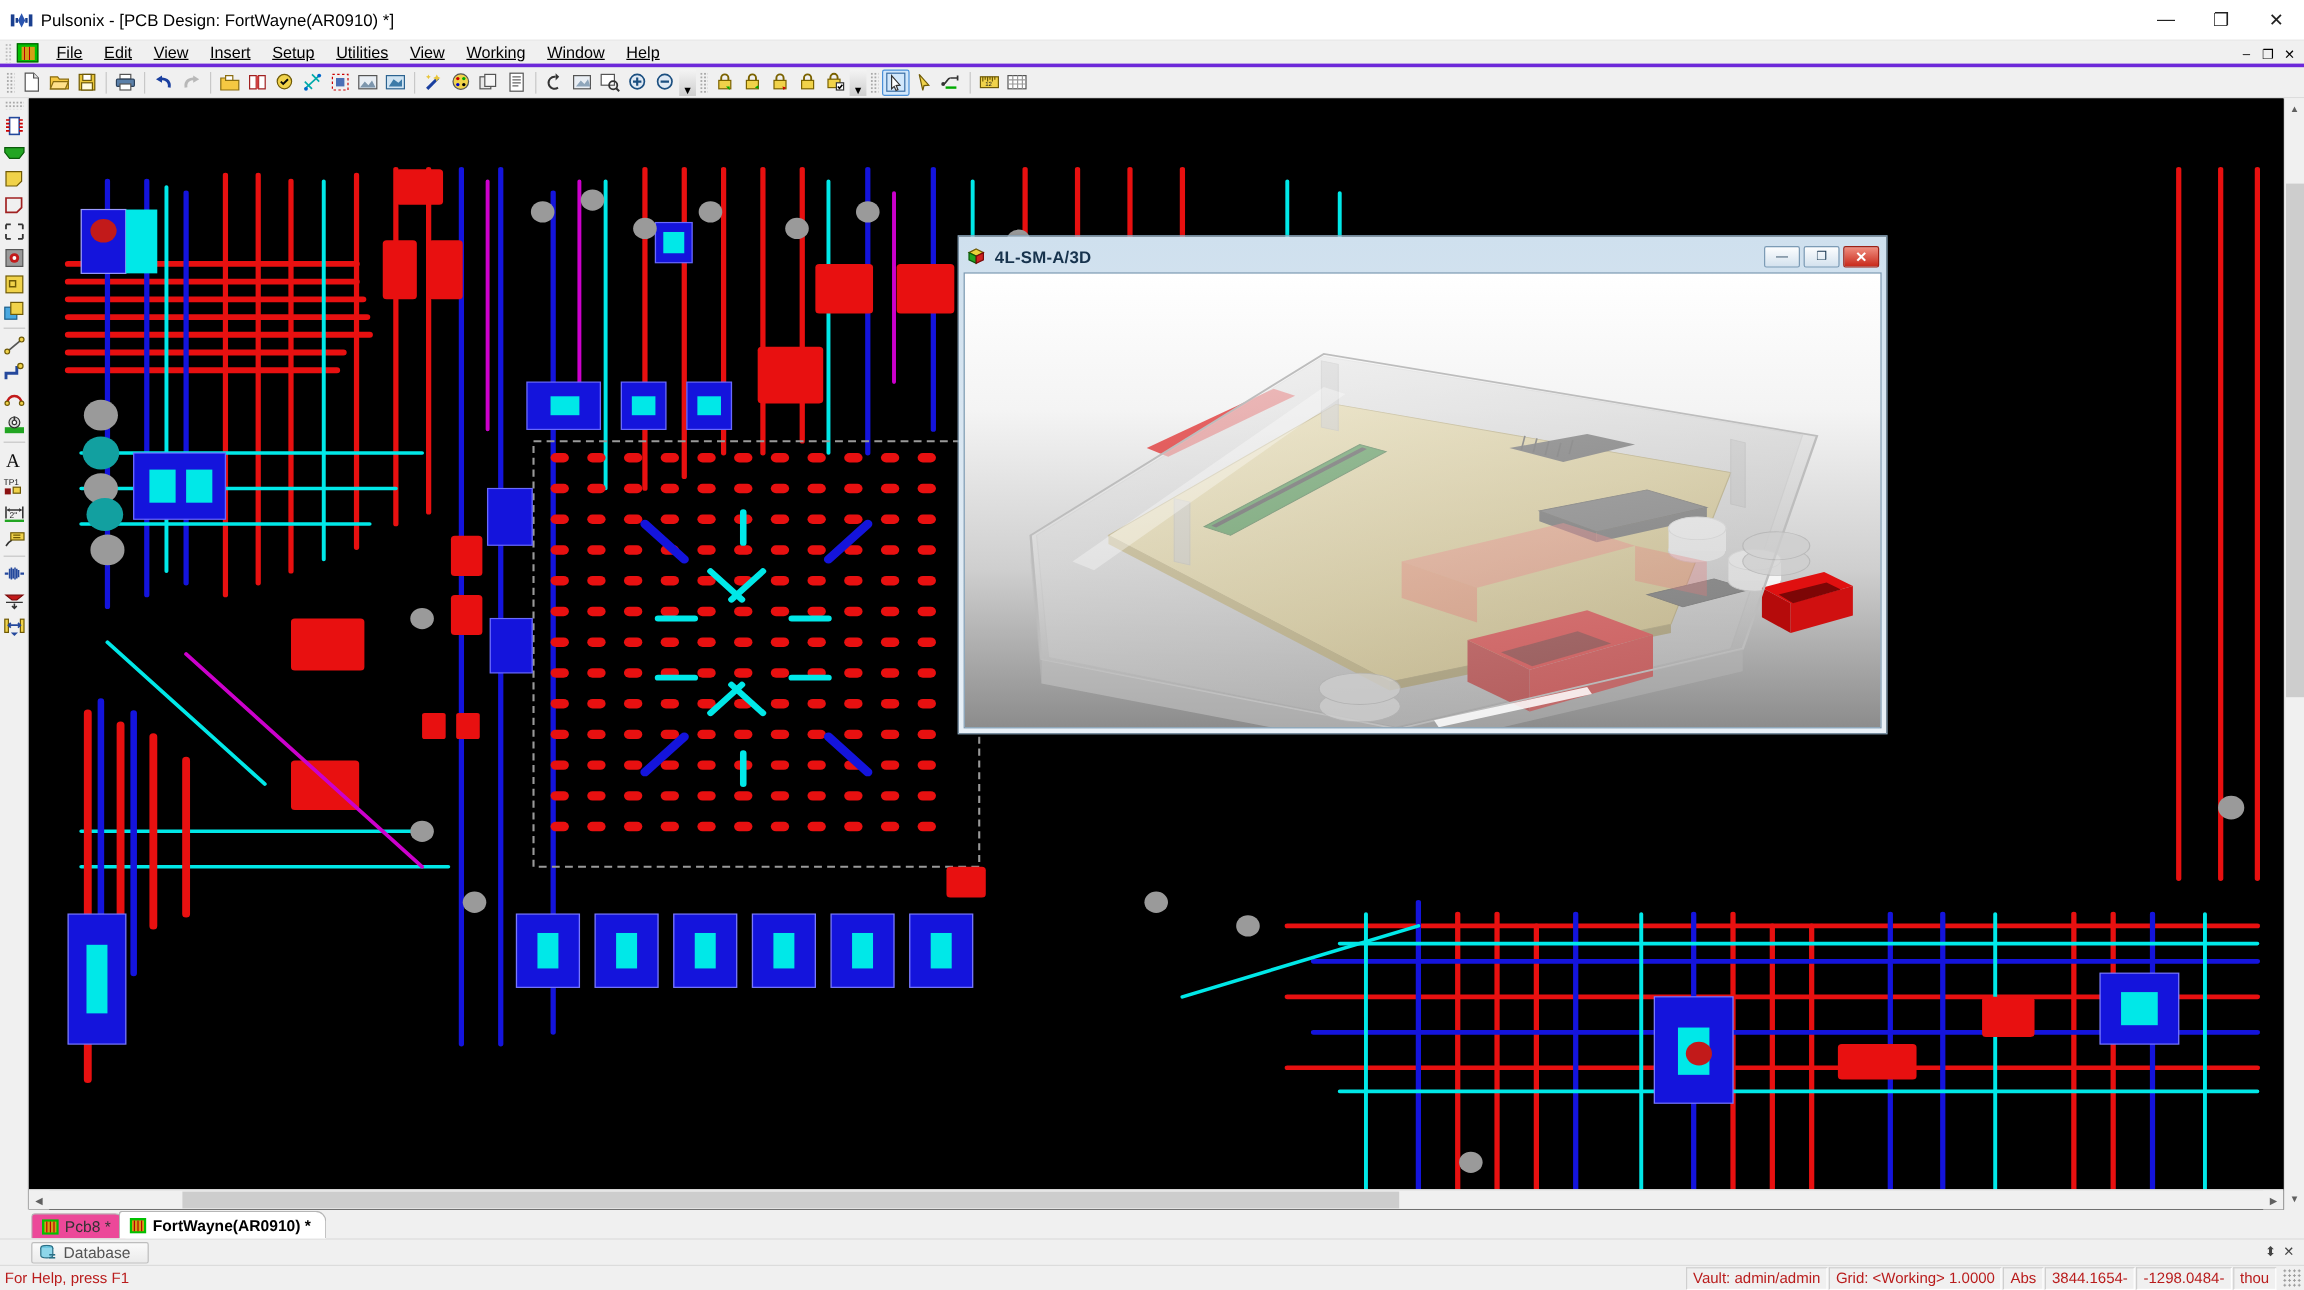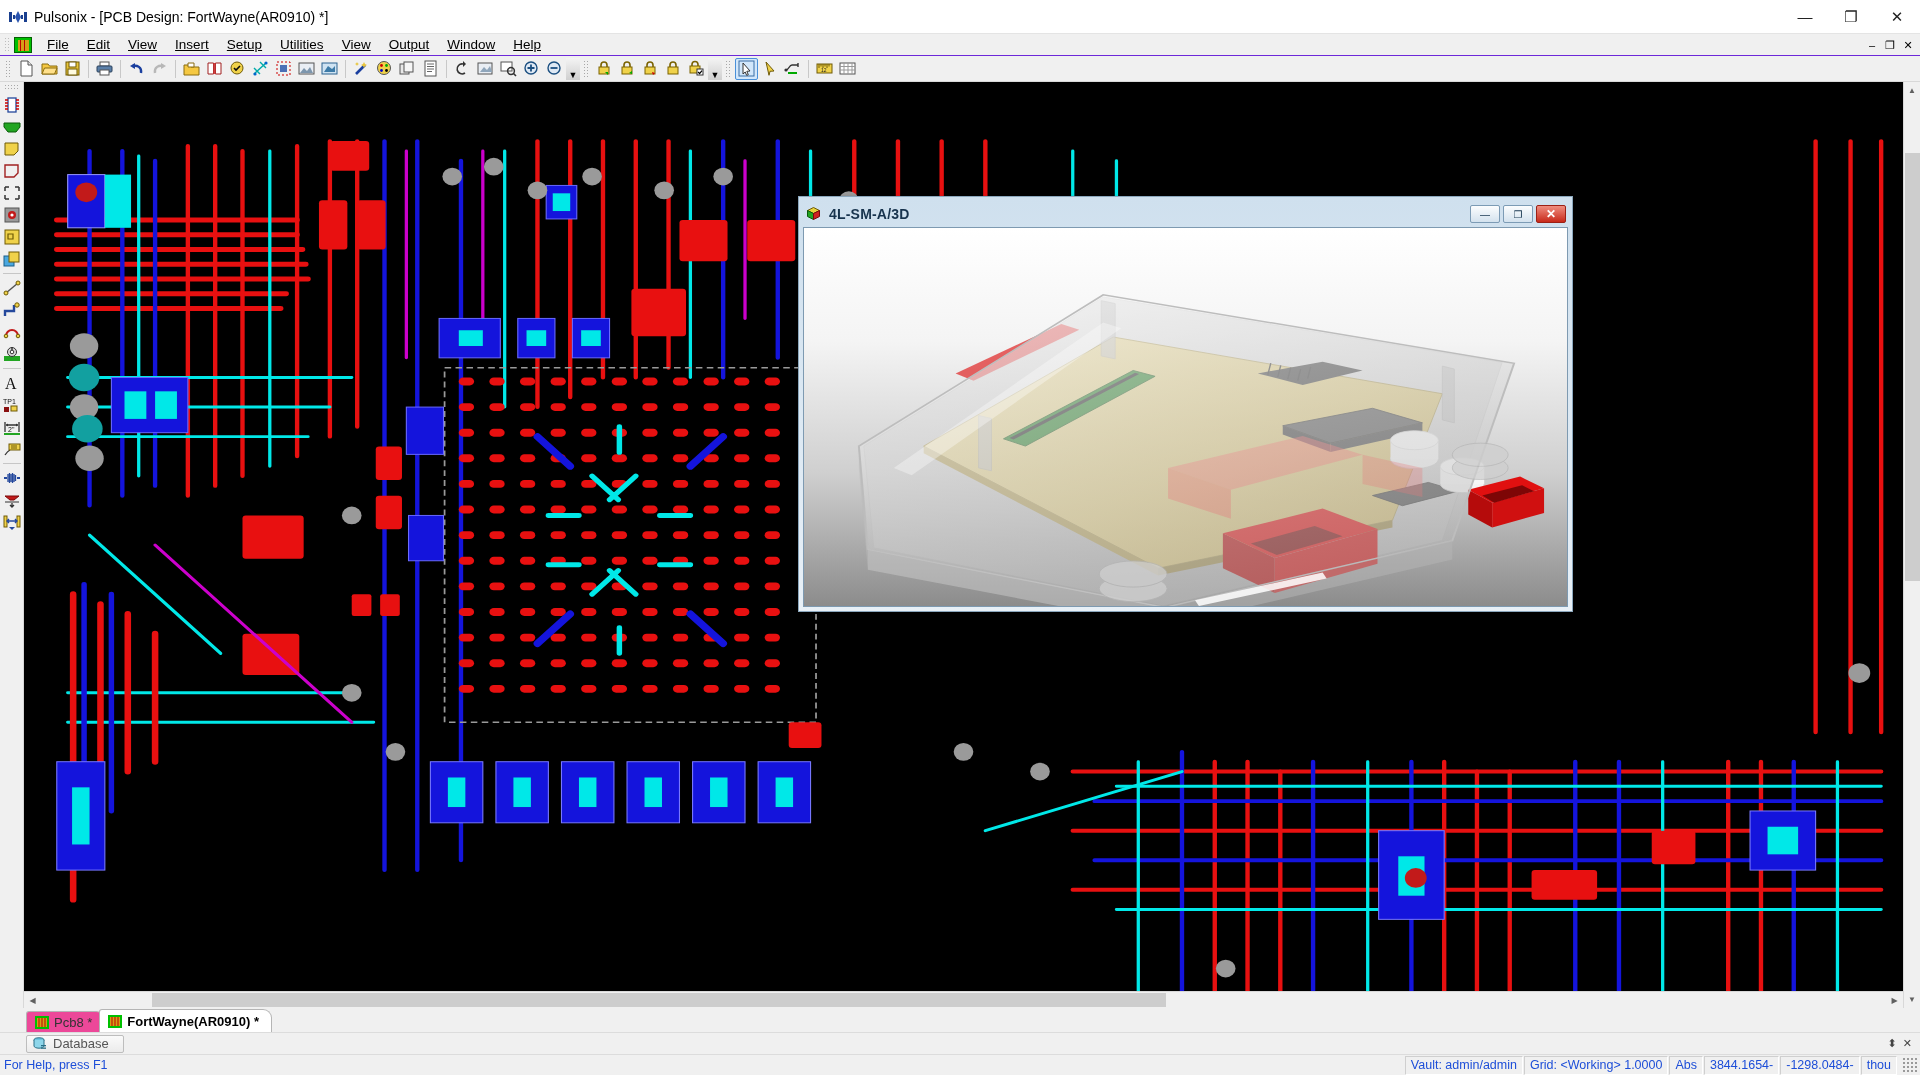--- a/index.html
+++ b/index.html
@@ -25,21 +25,21 @@
   .win-btn {
     width: 46px; height: 34px; display: flex; align-items: center; justify-content: center;
     font-size: 15px; color: #222; background: transparent; border: 0; cursor: default;
   }
 
   
   .menubar {
     height: 22px; display: flex; align-items: center;
     background: #f0f0f0;
     padding-left: 4px;
-    border-bottom: 1px solid #6d28d9;
+    border-bottom: 3px solid #6d28d9;
     position: relative;
   }
   .grip { width: 6px; height: 16px; margin-right: 2px; flex:0 0 auto;
     background-image: radial-gradient(#b0b0b0 40%, transparent 41%);
     background-size: 3px 3px; opacity:.8; }
   .menu-logo {
     width: 18px; height: 16px; margin: 0 6px 0 2px; flex:0 0 auto;
     background: #00c000; border: 1px solid #046004; position: relative;
   }
   .menu-logo:after {
@@ -142,21 +142,21 @@
     border-radius: 3px 9px 0 0; font-size: 13px; color: #333;
   }
   .doc-tab.active { background: #ffffff; height: 23px; font-weight: bold; color: #000; z-index: 2; }
   .tab-ico { width: 14px; height: 13px; flex:0 0 auto; }
   .panelbar { height: 22px; background: #f0f0f0; display:flex; align-items:center; padding-left: 26px; flex:0 0 auto;
     border-top:1px solid #dcdcdc;}
   .panel-btn { display:flex; align-items:center; gap:6px; padding: 1px 14px 1px 6px; height:18px;
     border:1px solid #bdbdbd; background: linear-gradient(#fafafa,#ebebeb); font-size: 13px; color:#555; border-radius:2px;}
   .statusbar {
     height: 21px; background: #f0f0f0; display: flex; align-items: center;
-    border-top: 1px solid #dcdcdc; flex: 0 0 auto; font-size: 12.5px; color: #1d4ed8;
+    border-top: 1px solid #dcdcdc; flex: 0 0 auto; font-size: 12.5px; color: #b91c1c;
   }
   .status-left { padding-left: 4px; }
   .status-spacer { flex: 1 1 auto; }
   .status-cell {
     height: 19px; display:flex; align-items:center; padding: 0 5px;
     border: 1px solid #cfcfcf; border-right-color:#fff; border-bottom-color:#fff;
     margin-right: 1px; white-space: nowrap;
   }
   .resize-grip { width: 16px; height: 16px; margin: 0 2px 0 4px;
     background-image: radial-gradient(#9a9a9a 35%, transparent 36%);
@@ -187,21 +187,21 @@
   <div class="menubar">
     <span class="grip"></span>
     <span class="menu-logo"></span>
     <div class="menu-item"><u>File</u></div>
     <div class="menu-item"><u>Edit</u></div>
     <div class="menu-item"><u>View</u></div>
     <div class="menu-item"><u>Insert</u></div>
     <div class="menu-item"><u>Setup</u></div>
     <div class="menu-item"><u>Utilities</u></div>
     <div class="menu-item"><u>View</u></div>
-    <div class="menu-item"><u>Output</u></div>
+    <div class="menu-item"><u>Working</u></div>
     <div class="menu-item"><u>Window</u></div>
     <div class="menu-item"><u>Help</u></div>
     <div class="mdi-btns">
       <div class="mdi-btn">–</div>
       <div class="mdi-btn">❐</div>
       <div class="mdi-btn">✕</div>
     </div>
   </div>
 
   <div class="toolbar">

